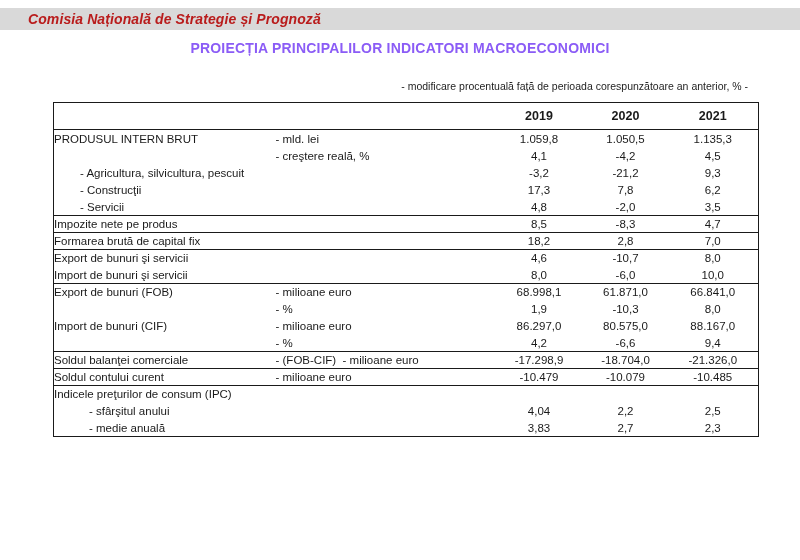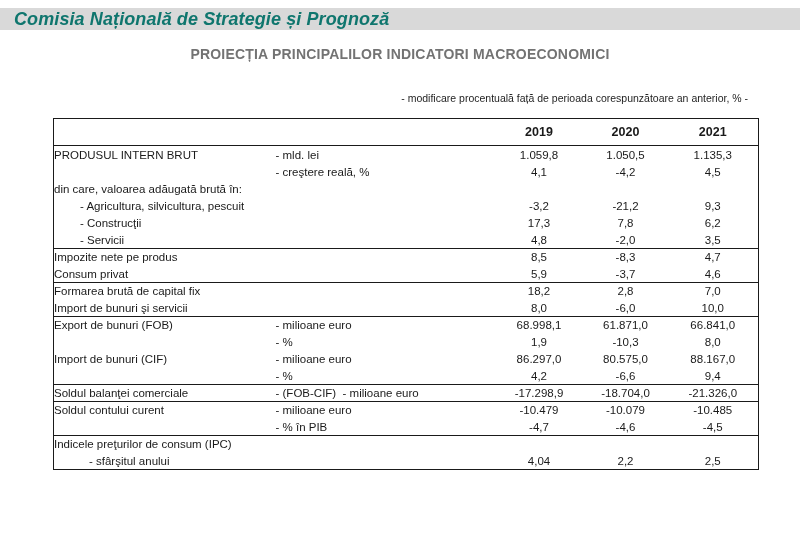--- a/index.html
+++ b/index.html
@@ -22,55 +22,55 @@
     position: absolute;
     left: 0;
     top: 8px;
     width: 800px;
     height: 22px;
     background: #d9d9d9;
     display: flex;
     align-items: center;
   }
   .banner-title {
-    padding-left: 14px;
-    font-size: 18px;
+    padding-left: 28px;
+    font-size: 14px;
     font-weight: bold;
     font-style: italic;
     letter-spacing: 0.1px;
-    color: #0f766e;
+    color: #b91c1c;
     white-space: nowrap;
   }
 
   
   .doc-title {
     position: absolute;
     left: 0;
-    top: 46px;
+    top: 40px;
     width: 800px;
     text-align: center;
     font-size: 14px;
     font-weight: bold;
     letter-spacing: 0.2px;
-    color: #737373;
+    color: #8b5cf6;
   }
   .subtitle {
     position: absolute;
     right: 52px;
-    top: 92px;
+    top: 80px;
     font-size: 10.5px;
     color: #1e1e1e;
     white-space: nowrap;
   }
 
   
   .table-wrap {
     position: absolute;
     left: 53px;
-    top: 118px;
+    top: 102px;
     width: 705px;
   }
   table.macro {
     border-collapse: collapse;
     width: 705px;
     table-layout: fixed;
     font-size: 11.5px;
     color: #1a1a1a;
   }
   table.macro td, table.macro th {
@@ -171,27 +171,20 @@
       <td class="num">1.050,5</td>
       <td class="num">1.135,3</td>
     </tr>
     <tr class="r">
       <td class="lbl"></td>
       <td class="sub inline-mid">- creştere reală, %</td>
       <td class="num">4,1</td>
       <td class="num">-4,2</td>
       <td class="num">4,5</td>
     </tr>
-    <tr class="r">
-      <td class="lbl">din care, valoarea adăugată brută în:</td>
-      <td class="sub"></td>
-      <td class="num"></td>
-      <td class="num"></td>
-      <td class="num"></td>
-    </tr>
 
     <tr class="r">
       <td class="lbl indent1">- Agricultura, silvicultura, pescuit</td>
       <td class="sub"></td>
       <td class="num">-3,2</td>
       <td class="num">-21,2</td>
       <td class="num">9,3</td>
     </tr>
     <tr class="r">
       <td class="lbl indent1">- Construcţii</td>
@@ -209,36 +202,36 @@
     </tr>
 
     <tr class="r grp-top">
       <td class="lbl">Impozite nete pe produs</td>
       <td class="sub"></td>
       <td class="num">8,5</td>
       <td class="num">-8,3</td>
       <td class="num">4,7</td>
     </tr>
 
-    <tr class="r">
-      <td class="lbl">Consum privat</td>
-      <td class="sub"></td>
-      <td class="num">5,9</td>
-      <td class="num">-3,7</td>
-      <td class="num">4,6</td>
-    </tr>
 
     <tr class="r grp-top">
       <td class="lbl">Formarea brută de capital fix</td>
       <td class="sub"></td>
       <td class="num">18,2</td>
       <td class="num">2,8</td>
       <td class="num">7,0</td>
     </tr>
 
+    <tr class="r grp-top">
+      <td class="lbl">Export de bunuri şi servicii</td>
+      <td class="sub"></td>
+      <td class="num">4,6</td>
+      <td class="num">-10,7</td>
+      <td class="num">8,0</td>
+    </tr>
     <tr class="r">
       <td class="lbl">Import de bunuri şi servicii</td>
       <td class="sub"></td>
       <td class="num">8,0</td>
       <td class="num">-6,0</td>
       <td class="num">10,0</td>
     </tr>
 
     <tr class="r grp-top">
       <td class="lbl">Export de bunuri (FOB)</td>
@@ -277,37 +270,37 @@
       <td class="num">-21.326,0</td>
     </tr>
 
     <tr class="r grp-top">
       <td class="lbl">Soldul contului curent</td>
       <td class="sub inline-mid">- milioane euro</td>
       <td class="num">-10.479</td>
       <td class="num">-10.079</td>
       <td class="num">-10.485</td>
     </tr>
-    <tr class="r">
-      <td class="lbl"></td>
-      <td class="sub inline-mid">-  % în PIB</td>
-      <td class="num">-4,7</td>
-      <td class="num">-4,6</td>
-      <td class="num">-4,5</td>
-    </tr>
 
     <tr class="r grp-top">
       <td class="lbl">Indicele preţurilor de consum (IPC)</td>
       <td class="sub"></td>
       <td class="num"></td>
       <td class="num"></td>
       <td class="num"></td>
     </tr>
     <tr class="r">
       <td class="lbl indent2">- sfârşitul anului</td>
       <td class="sub"></td>
       <td class="num">4,04</td>
       <td class="num">2,2</td>
       <td class="num">2,5</td>
     </tr>
+    <tr class="r">
+      <td class="lbl indent2">- medie anuală</td>
+      <td class="sub"></td>
+      <td class="num">3,83</td>
+      <td class="num">2,7</td>
+      <td class="num">2,3</td>
+    </tr>
   </tbody>
 </table>
 </div>
 
 </body></html>

